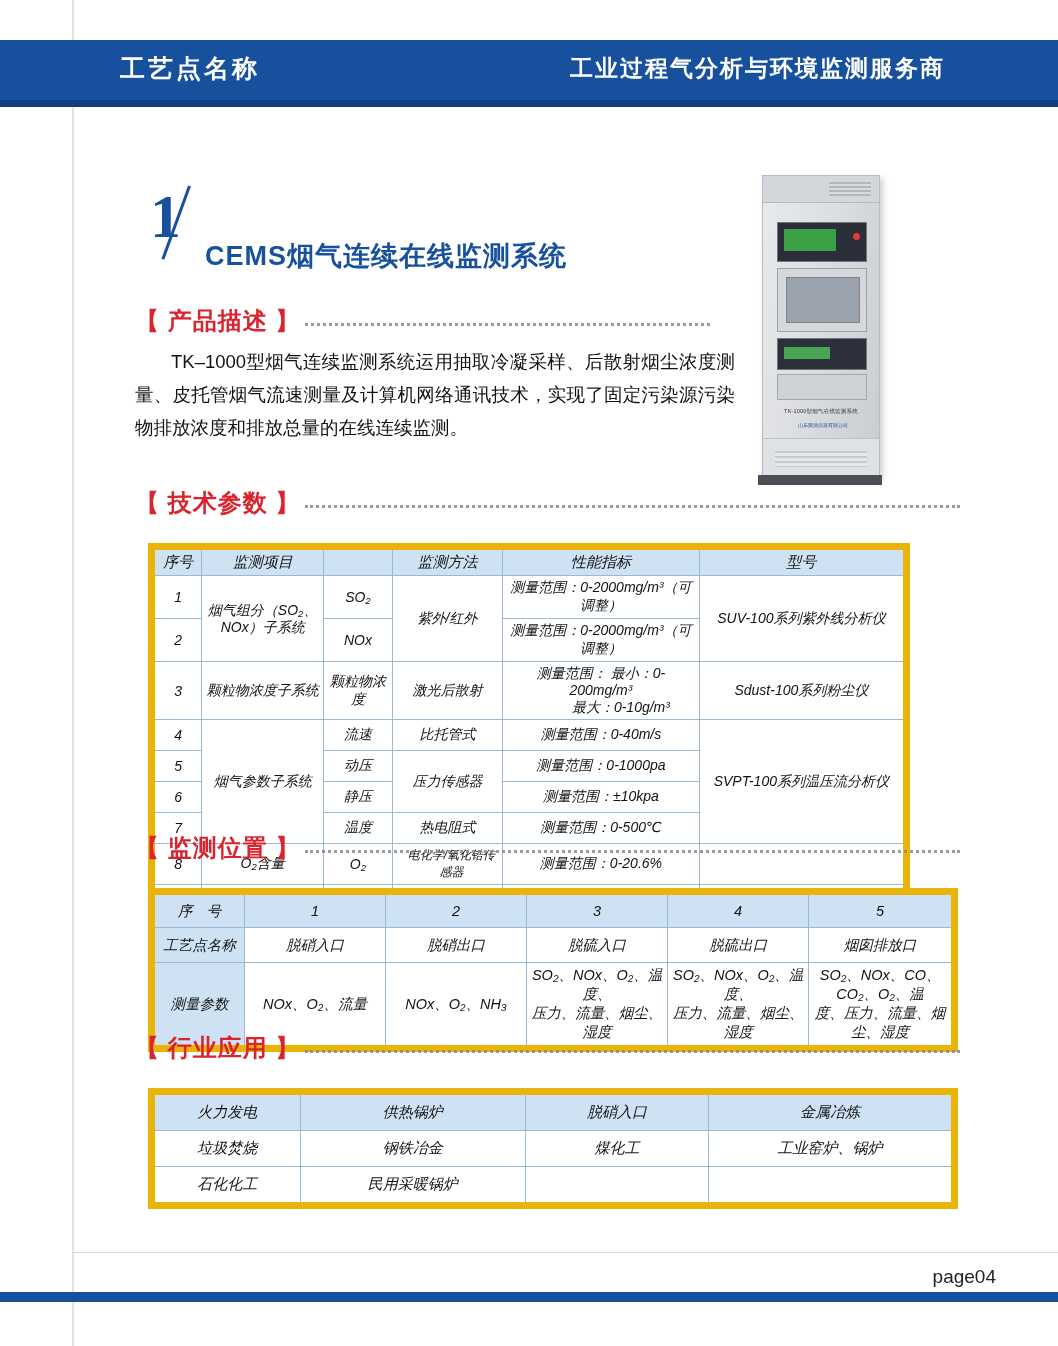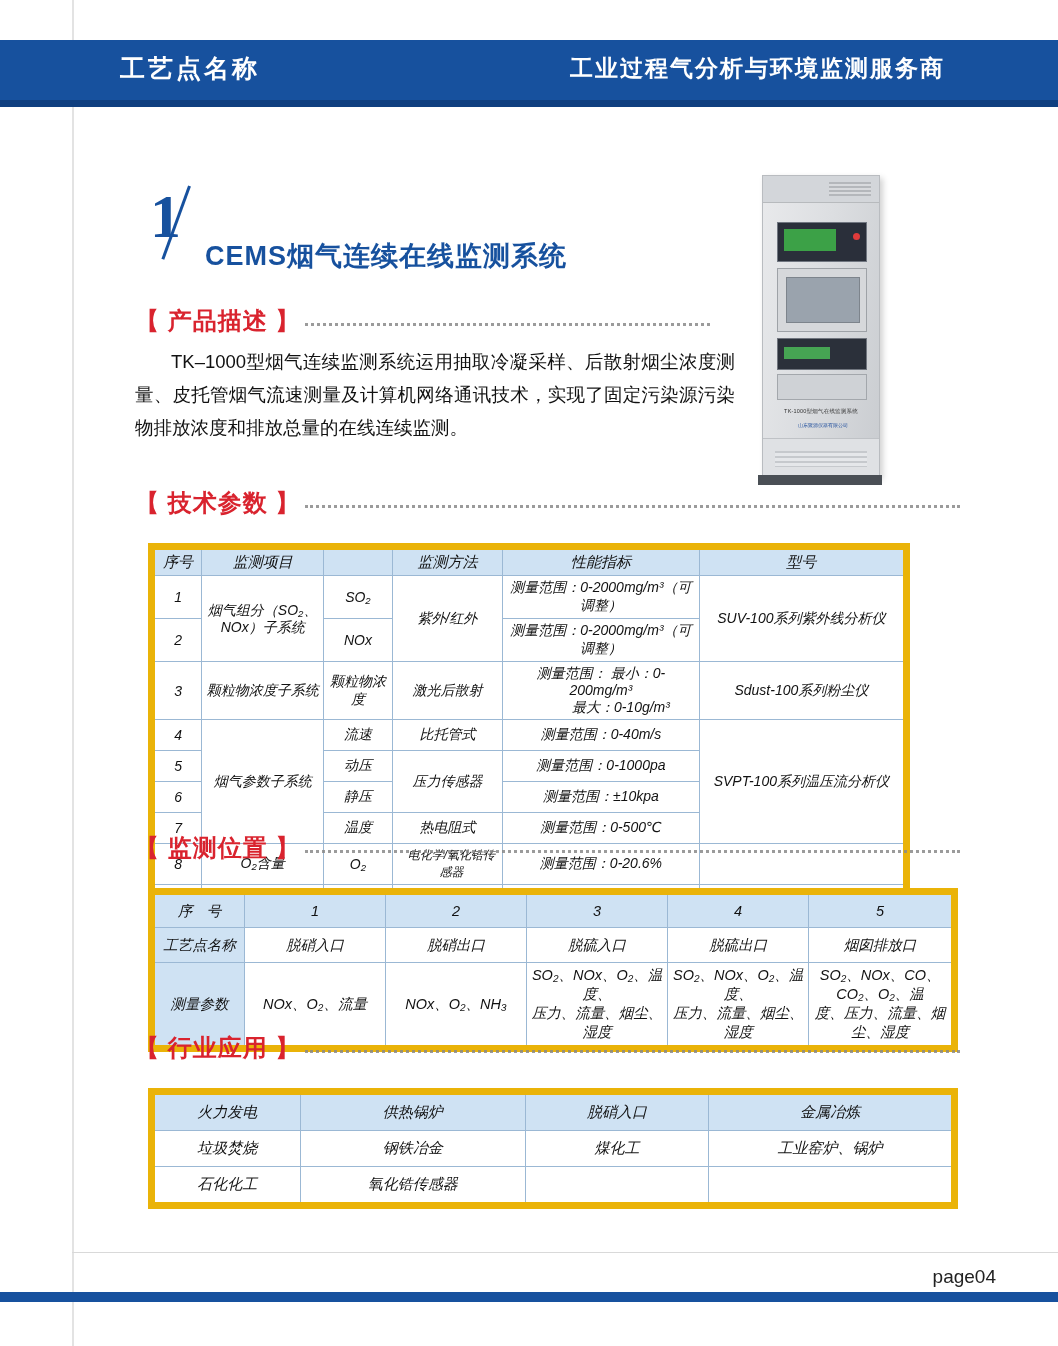--- a/index.html
+++ b/index.html
@@ -357,21 +357,21 @@
       <td style="width:248px;">金属冶炼</td>
     </tr>
     <tr>
       <td>垃圾焚烧</td>
       <td>钢铁冶金</td>
       <td>煤化工</td>
       <td>工业窑炉、锅炉</td>
     </tr>
     <tr>
       <td>石化化工</td>
-      <td>氧化锆传感器</td>
+      <td>民用采暖锅炉</td>
       <td></td>
       <td></td>
     </tr>
   </tbody>
     </table>
 
   <div class="footer-line"></div>
   <div class="page-num">page04</div>
   <div class="footer-band"></div>
 

